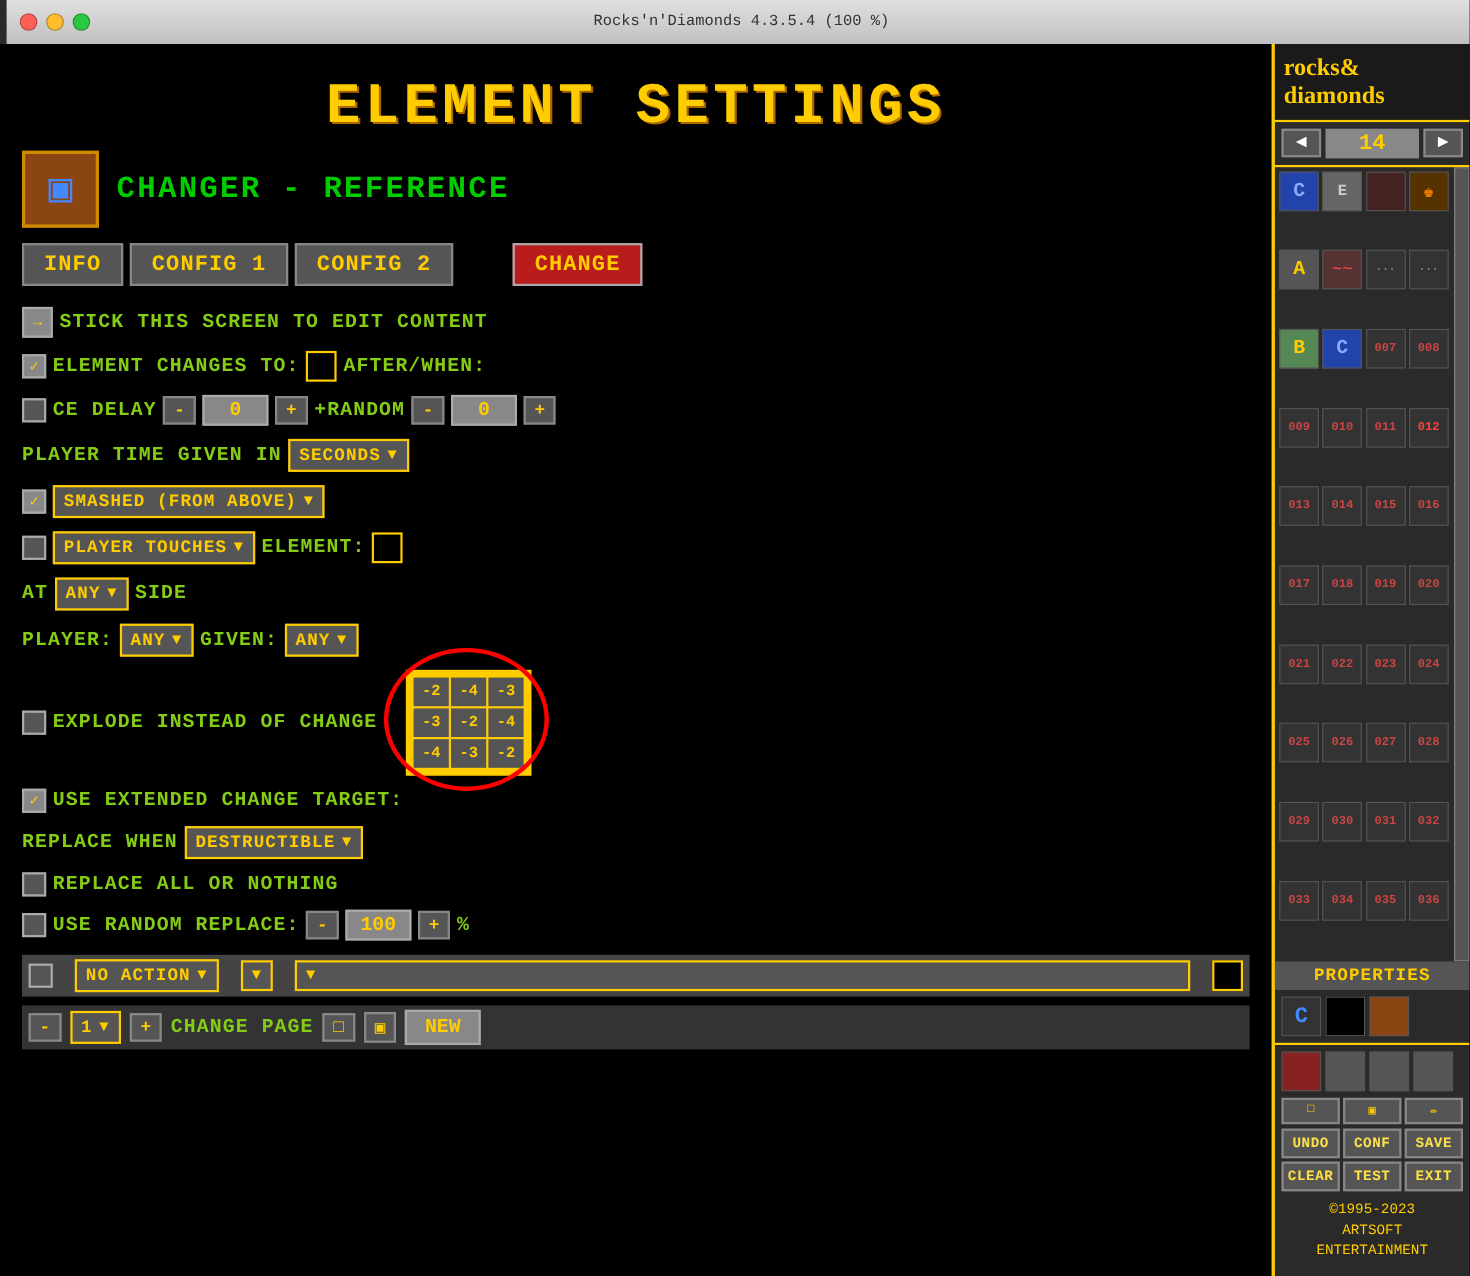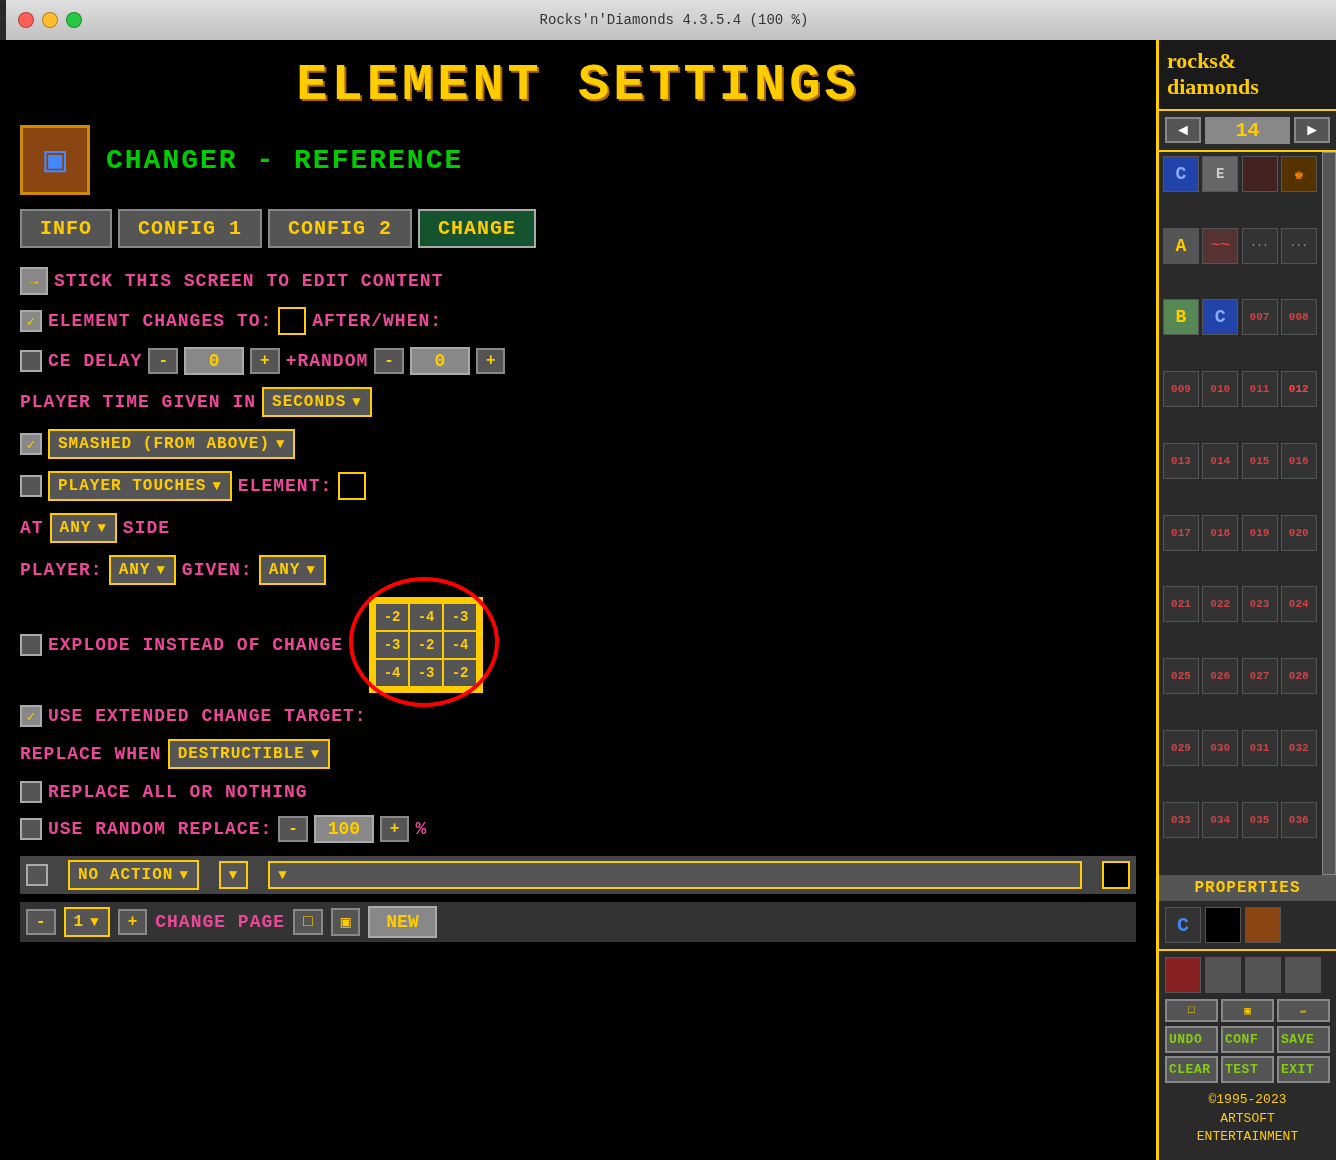--- a/index.html
+++ b/index.html
@@ -66,21 +66,21 @@
     
     .page-title {
       font-size: 52px;
       font-weight: bold;
       color: #ffcc00;
       letter-spacing: 4px;
       text-align: center;
       font-family: 'Courier New', monospace;
       text-shadow: 2px 2px #aa6600;
       margin-bottom: 4px;
-      margin-top: 6px;
+      margin-top: 18px;
     }
 
     
     .element-header {
       display: flex;
       align-items: center;
       gap: 16px;
       margin-bottom: 8px;
     }
     .element-icon {
@@ -110,34 +110,35 @@
       border: 2px solid #888;
       color: #ffcc00;
       font-size: 20px;
       font-weight: bold;
       padding: 6px 18px;
       cursor: pointer;
       letter-spacing: 1px;
       font-family: 'Courier New', monospace;
     }
     .tab-btn.active {
-      background: #14532d;
+      background: #b91c1c;
       border-color: #aaa;
+      margin-left: 48px;
     }
 
     
     .setting-row {
       display: flex;
       align-items: center;
       gap: 6px;
       margin: 3px 0;
       flex-wrap: wrap;
     }
     .setting-text {
-      color: #ec4899;
+      color: #84cc16;
       font-size: 18px;
       font-weight: bold;
       letter-spacing: 1px;
       font-family: 'Courier New', monospace;
     }
     .checkbox {
       width: 22px; height: 22px;
       background: #888;
       border: 2px solid #aaa;
       display: flex; align-items: center; justify-content: center;
@@ -430,25 +431,25 @@
     }
 
     .action-grid {
       display: grid;
       grid-template-columns: repeat(3, 1fr);
       gap: 3px;
     }
     .action-btn {
       background: #555;
       border: 2px solid #888;
-      color: #84cc16;
+      color: #fde047;
       font-size: 13px;
       font-weight: bold;
       padding: 4px 2px;
-      text-align: left;
+      text-align: center;
       cursor: pointer;
       font-family: 'Courier New', monospace;
       letter-spacing: 0.5px;
     }
 
     .copyright {
       padding: 8px;
       text-align: center;
       color: #ffcc00;
       font-size: 13px;

